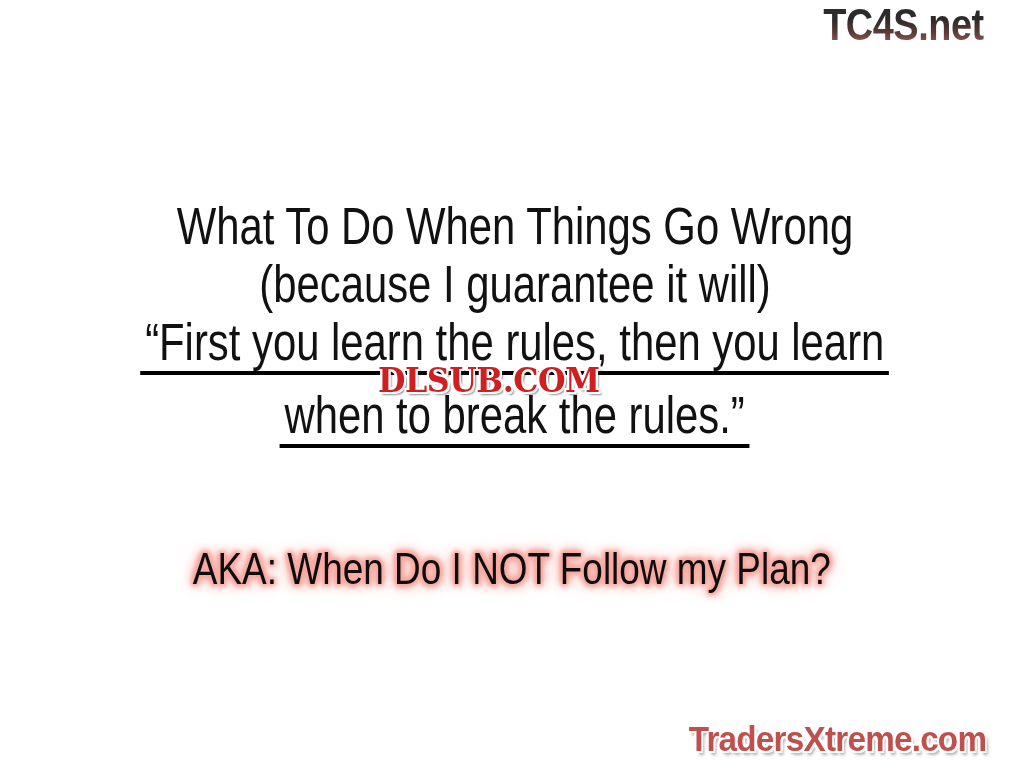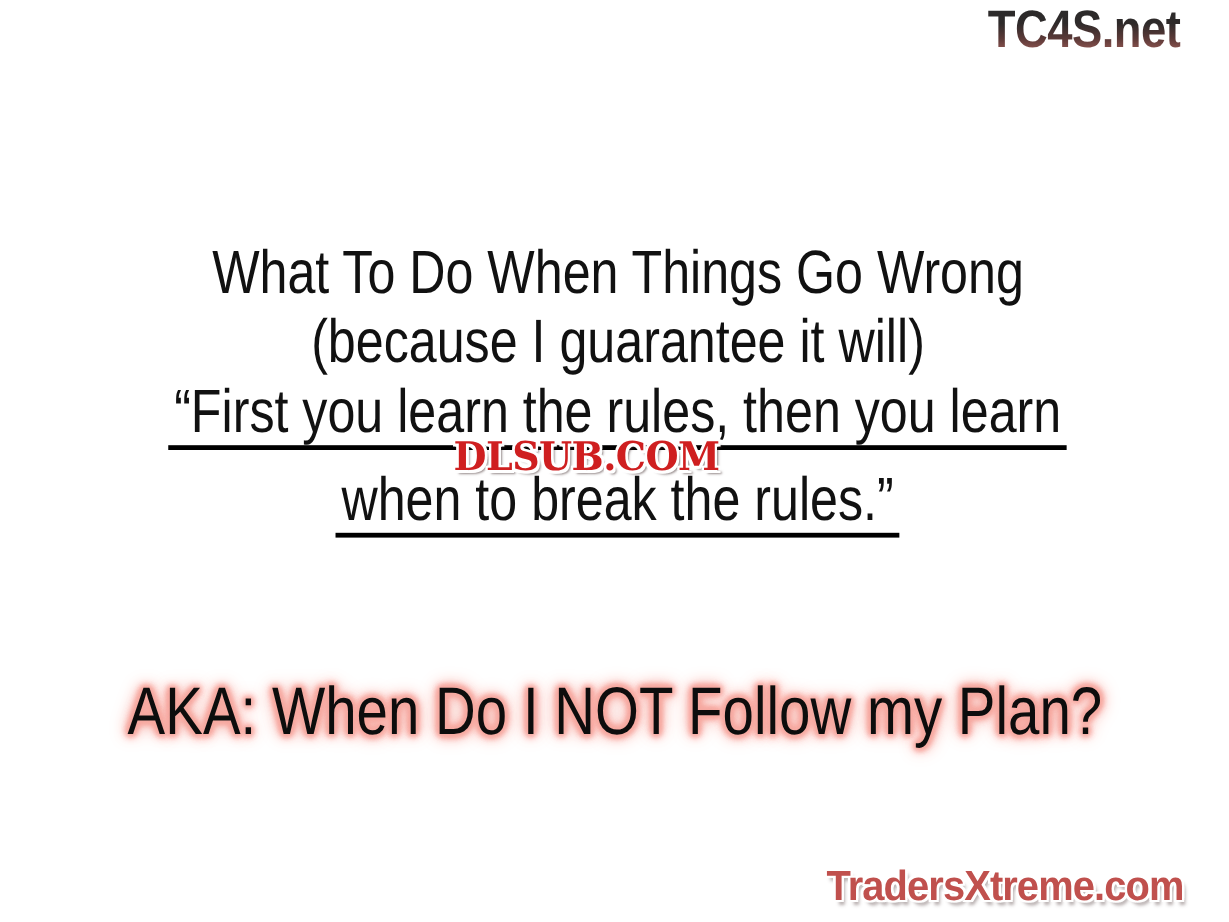--- a/index.html
+++ b/index.html
@@ -102,25 +102,24 @@
 
   
   #aka-line {
     position: absolute;
     left: 0;
     top: 545px;
     width: 1024px;
     text-align: center;
     font-family: "Liberation Sans", sans-serif;
     font-weight: 400;
-    font-size: 56px;
+    font-size: 44px;
     line-height: 48px;
     white-space: nowrap;
     color: #0d0d0d;
-    margin-top: 24px;
   }
   #aka-line .glowtext {
     display: inline-block;
     transform: scaleX(0.84);
     transform-origin: center top;
     text-shadow:
        0 0 4px #f6aaa2,  0 0 7px #f6aaa2,
        0 0 10px #f4a59c, 0 0 14px #f3a198,
        2px 0 6px #f6aaa2, -2px 0 6px #f6aaa2,
        0 2px 6px #f6aaa2, 0 -2px 6px #f6aaa2,

